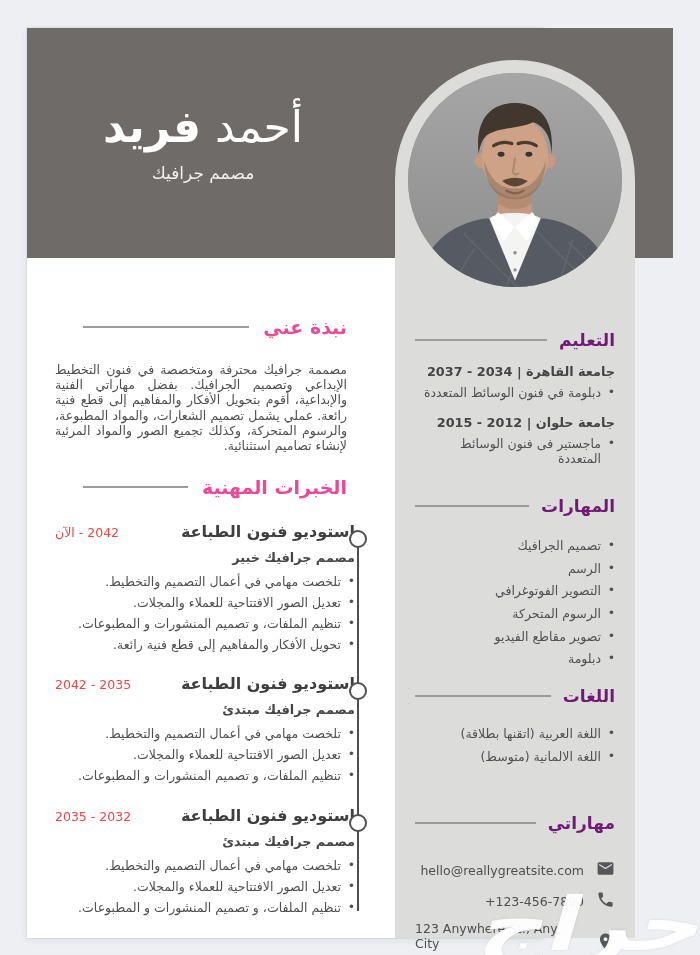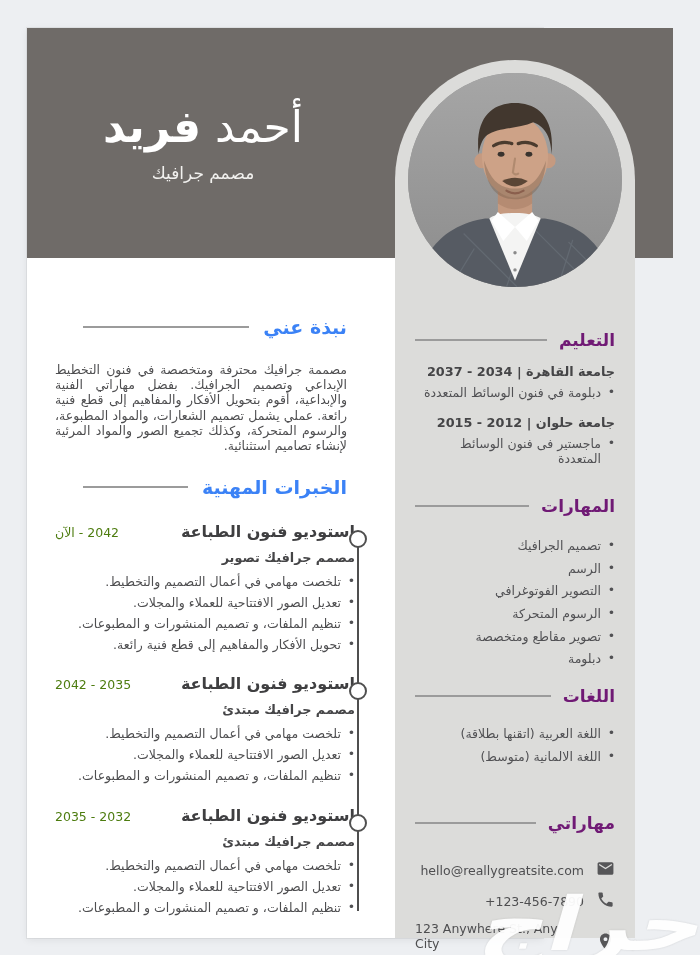--- a/index.html
+++ b/index.html
@@ -29,27 +29,27 @@
   ul.dotlist li{position:relative;padding-right:14px;margin-bottom:7px;line-height:1.25;}
   ul.dotlist li::before{content:"•";position:absolute;right:0;top:-1px;color:#515154;}
   .contact-rows{margin-top:26px;}
   .contact-row{display:flex;align-items:flex-end;justify-content:flex-start;gap:12px;margin-bottom:12px;direction:rtl;}
   .contact-row .c-icon{width:19px;height:19px;flex:0 0 19px;}
   .contact-row .c-icon svg{width:19px;height:19px;fill:#565658;display:block;}
   .contact-row .c-text{font-size:12.5px;color:#4e4e50;direction:ltr;}
   
   .main-section{position:absolute;left:28px;width:292px;direction:rtl;}
   .main-heading{display:flex;align-items:center;gap:14px;}
-  .main-heading .h-text{font-size:19px;font-weight:700;color:#3b82f6;white-space:nowrap;}
+  .main-heading .h-text{font-size:19px;font-weight:700;color:#ec4899;white-space:nowrap;}
   .main-heading .h-line{margin-left:28px;}
   .about-text{font-size:12.5px;line-height:15.2px;color:#4e4e50;text-align:justify;}
   .job{position:absolute;left:28px;width:300px;direction:rtl;}
   .job-head{display:flex;justify-content:space-between;align-items:baseline;}
   .job-company{font-weight:700;font-size:16px;color:#3f3f41;}
-  .job-dates{font-size:12.5px;color:#4d7c0f;white-space:nowrap;}
+  .job-dates{font-size:12.5px;color:#ef4444;white-space:nowrap;}
   .job-title{font-weight:700;font-size:12.8px;color:#454547;margin-top:9px;}
   .job ul.dotlist{margin-top:9px;}
   .job ul.dotlist li{margin-bottom:5.5px;color:#4e4e50;font-size:12.5px;}
   
   .timeline-line{position:absolute;left:330px;top:509px;width:2px;height:374px;background:#4f4f4f;z-index:1;}
   .tl-circle{position:absolute;left:322px;width:14px;height:14px;border:2px solid #4f4f4f;border-radius:50%;background:#fff;z-index:2;}
   
   .watermark{position:absolute;right:4px;bottom:-6px;z-index:6;font-size:74px;font-weight:700;color:#ffffff;
              opacity:.95;transform:skewX(-16deg) scaleX(1.25);transform-origin:bottom right;
              text-shadow:0 0 2px rgba(120,120,120,.25);direction:rtl;line-height:1;}
@@ -88,21 +88,21 @@
         <span class="h-text">الخبرات المهنية</span>
         <span class="h-line"></span>
       </div>
     </div>
 
     <div class="job" style="top:494px;">
       <div class="job-head">
         <span class="job-company">استوديو فنون الطباعة</span>
         <span class="job-dates">2042 - الآن</span>
       </div>
-      <div class="job-title">مصمم جرافيك تصوير</div>
+      <div class="job-title">مصمم جرافيك خبير</div>
       <ul class="dotlist">
           <li>تلخصت مهامي في أعمال التصميم والتخطيط.</li>
           <li>تعديل الصور الافتتاحية للعملاء والمجلات.</li>
           <li>تنظيم الملفات، و تصميم المنشورات و المطبوعات.</li>
           <li>تحويل الأفكار والمفاهيم إلى قطع فنية رائعة.</li>
         </ul>
     </div>
 
     <div class="job" style="top:646px;">
       <div class="job-head">
@@ -196,21 +196,21 @@
         <div class="side-heading">
           <span class="h-text">المهارات</span>
           <span class="h-line"></span>
         </div>
         <div class="side-body" style="margin-top:22px;">
           <ul class="dotlist">
               <li>تصميم الجرافيك</li>
               <li>الرسم</li>
               <li>التصوير الفوتوغرافي</li>
               <li>الرسوم المتحركة</li>
-              <li>تصوير مقاطع ومتخصصة</li>
+              <li>تصوير مقاطع الفيديو</li>
               <li>دبلومة</li>
             </ul>
         </div>
       </div>
 
       <div class="side-section" style="top:626px;text-align:right;">
         <div class="side-heading">
           <span class="h-text">اللغات</span>
           <span class="h-line"></span>
         </div>

